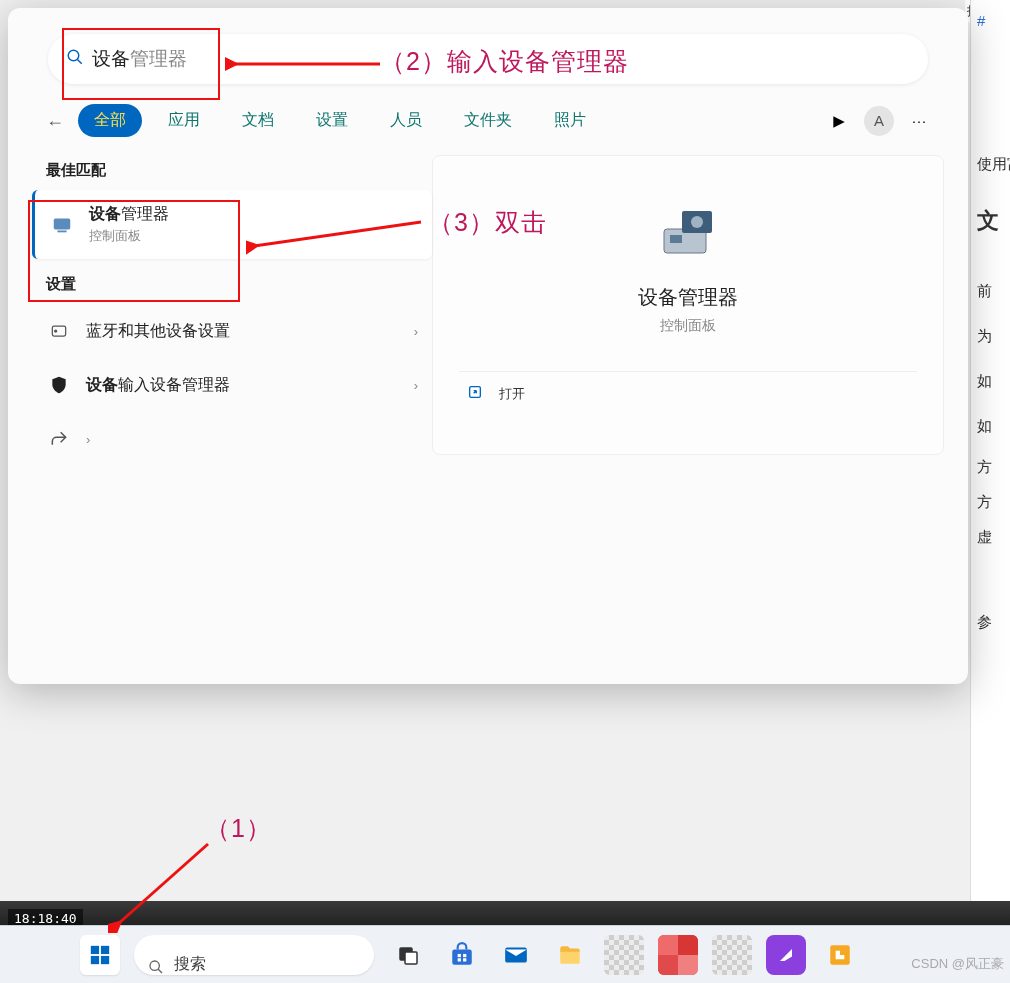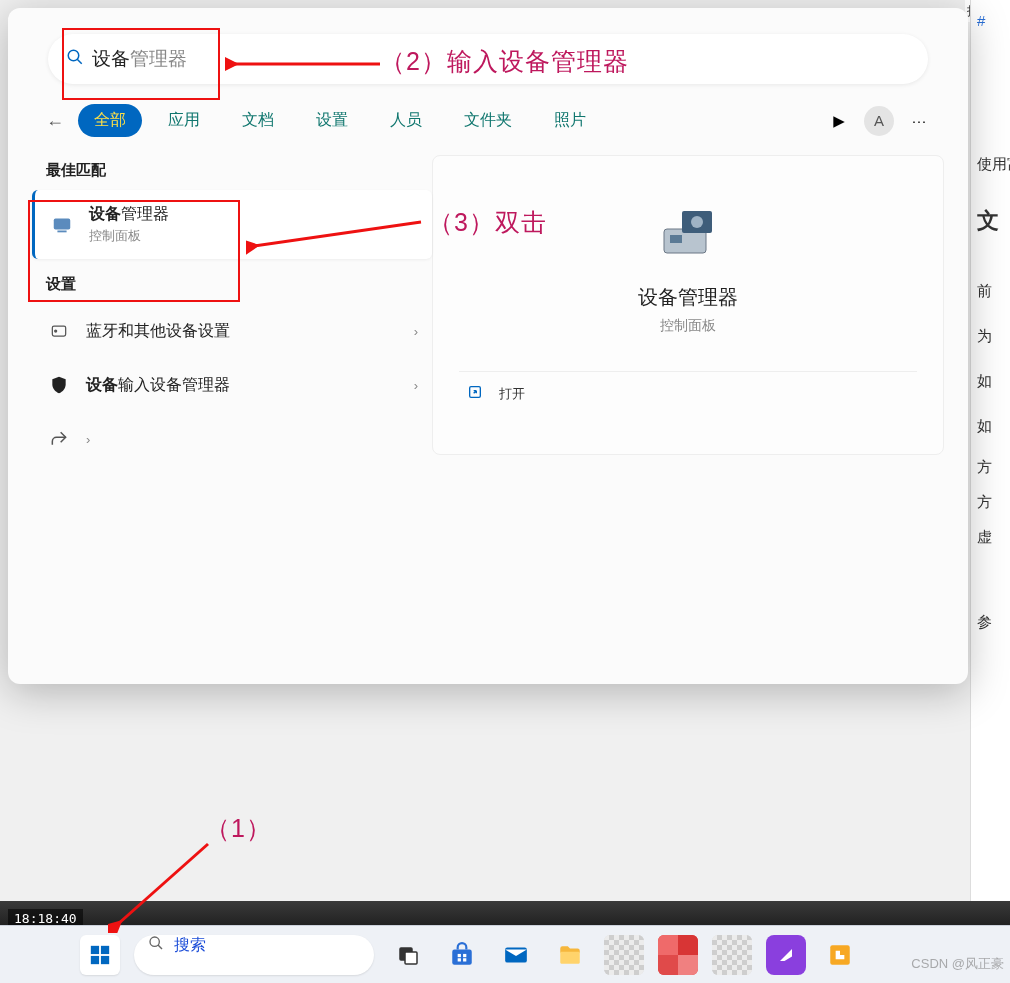--- a/index.html
+++ b/index.html
@@ -121,26 +121,26 @@
       padding: 0 10px 0 80px;
       gap: 14px;
     }
     .start-btn {
       width: 40px; height: 40px;
       display:flex; align-items:center; justify-content:center;
       border-radius: 6px; background: #fff;
       box-shadow: 0 1px 2px rgba(0,0,0,0.1);
     }
     .tb-search {
-      display:flex; align-items:flex-start;
+      display:flex; align-items:flex-end;
       width: 240px; height: 40px;
       background: #fff; border-radius: 20px;
       padding: 0 14px; gap: 10px;
       box-shadow: 0 1px 2px rgba(0,0,0,0.1);
-      color: #1d4ed8;
+      color: #404040;
     }
     .tb-icon {
       width: 40px; height: 40px;
       display:flex; align-items:center; justify-content:center;
       border-radius: 6px;
       font-size: 22px;
     }
     .tb-pix { width:40px; height:40px; border-radius:6px; display:flex; flex-wrap:wrap; overflow:hidden;}
     .tb-pix div { width:50%; height:50%; }
     

